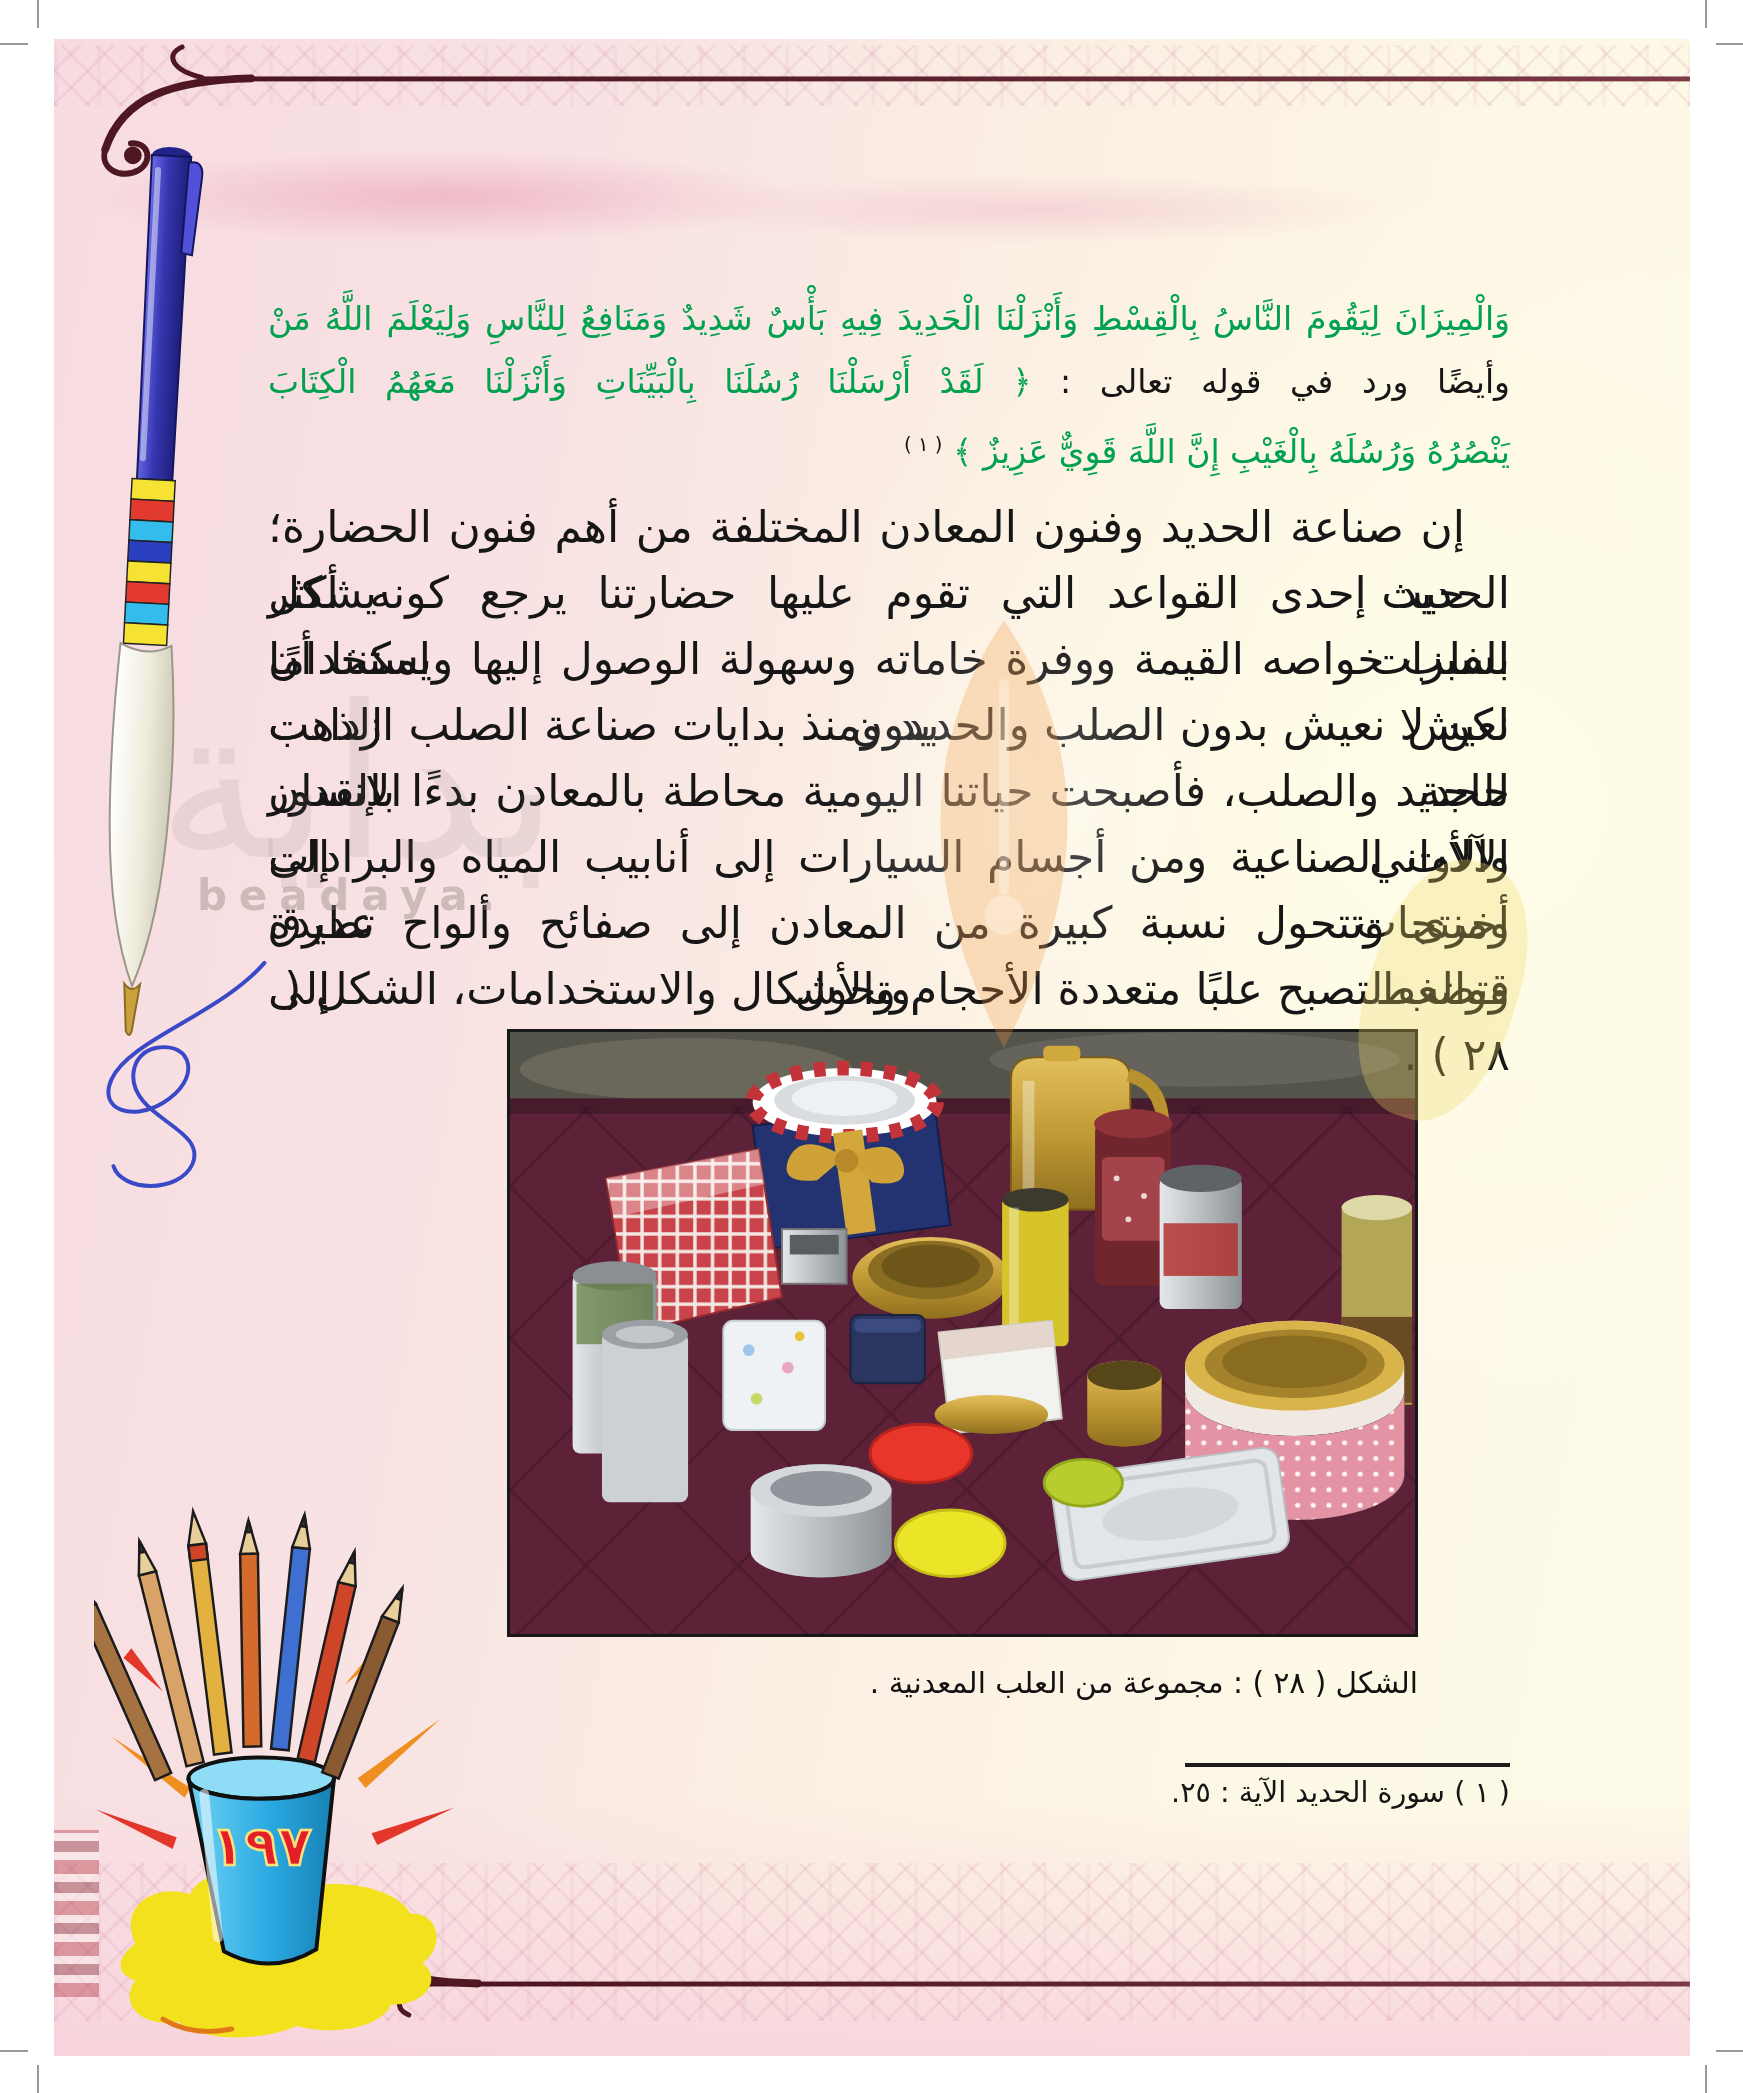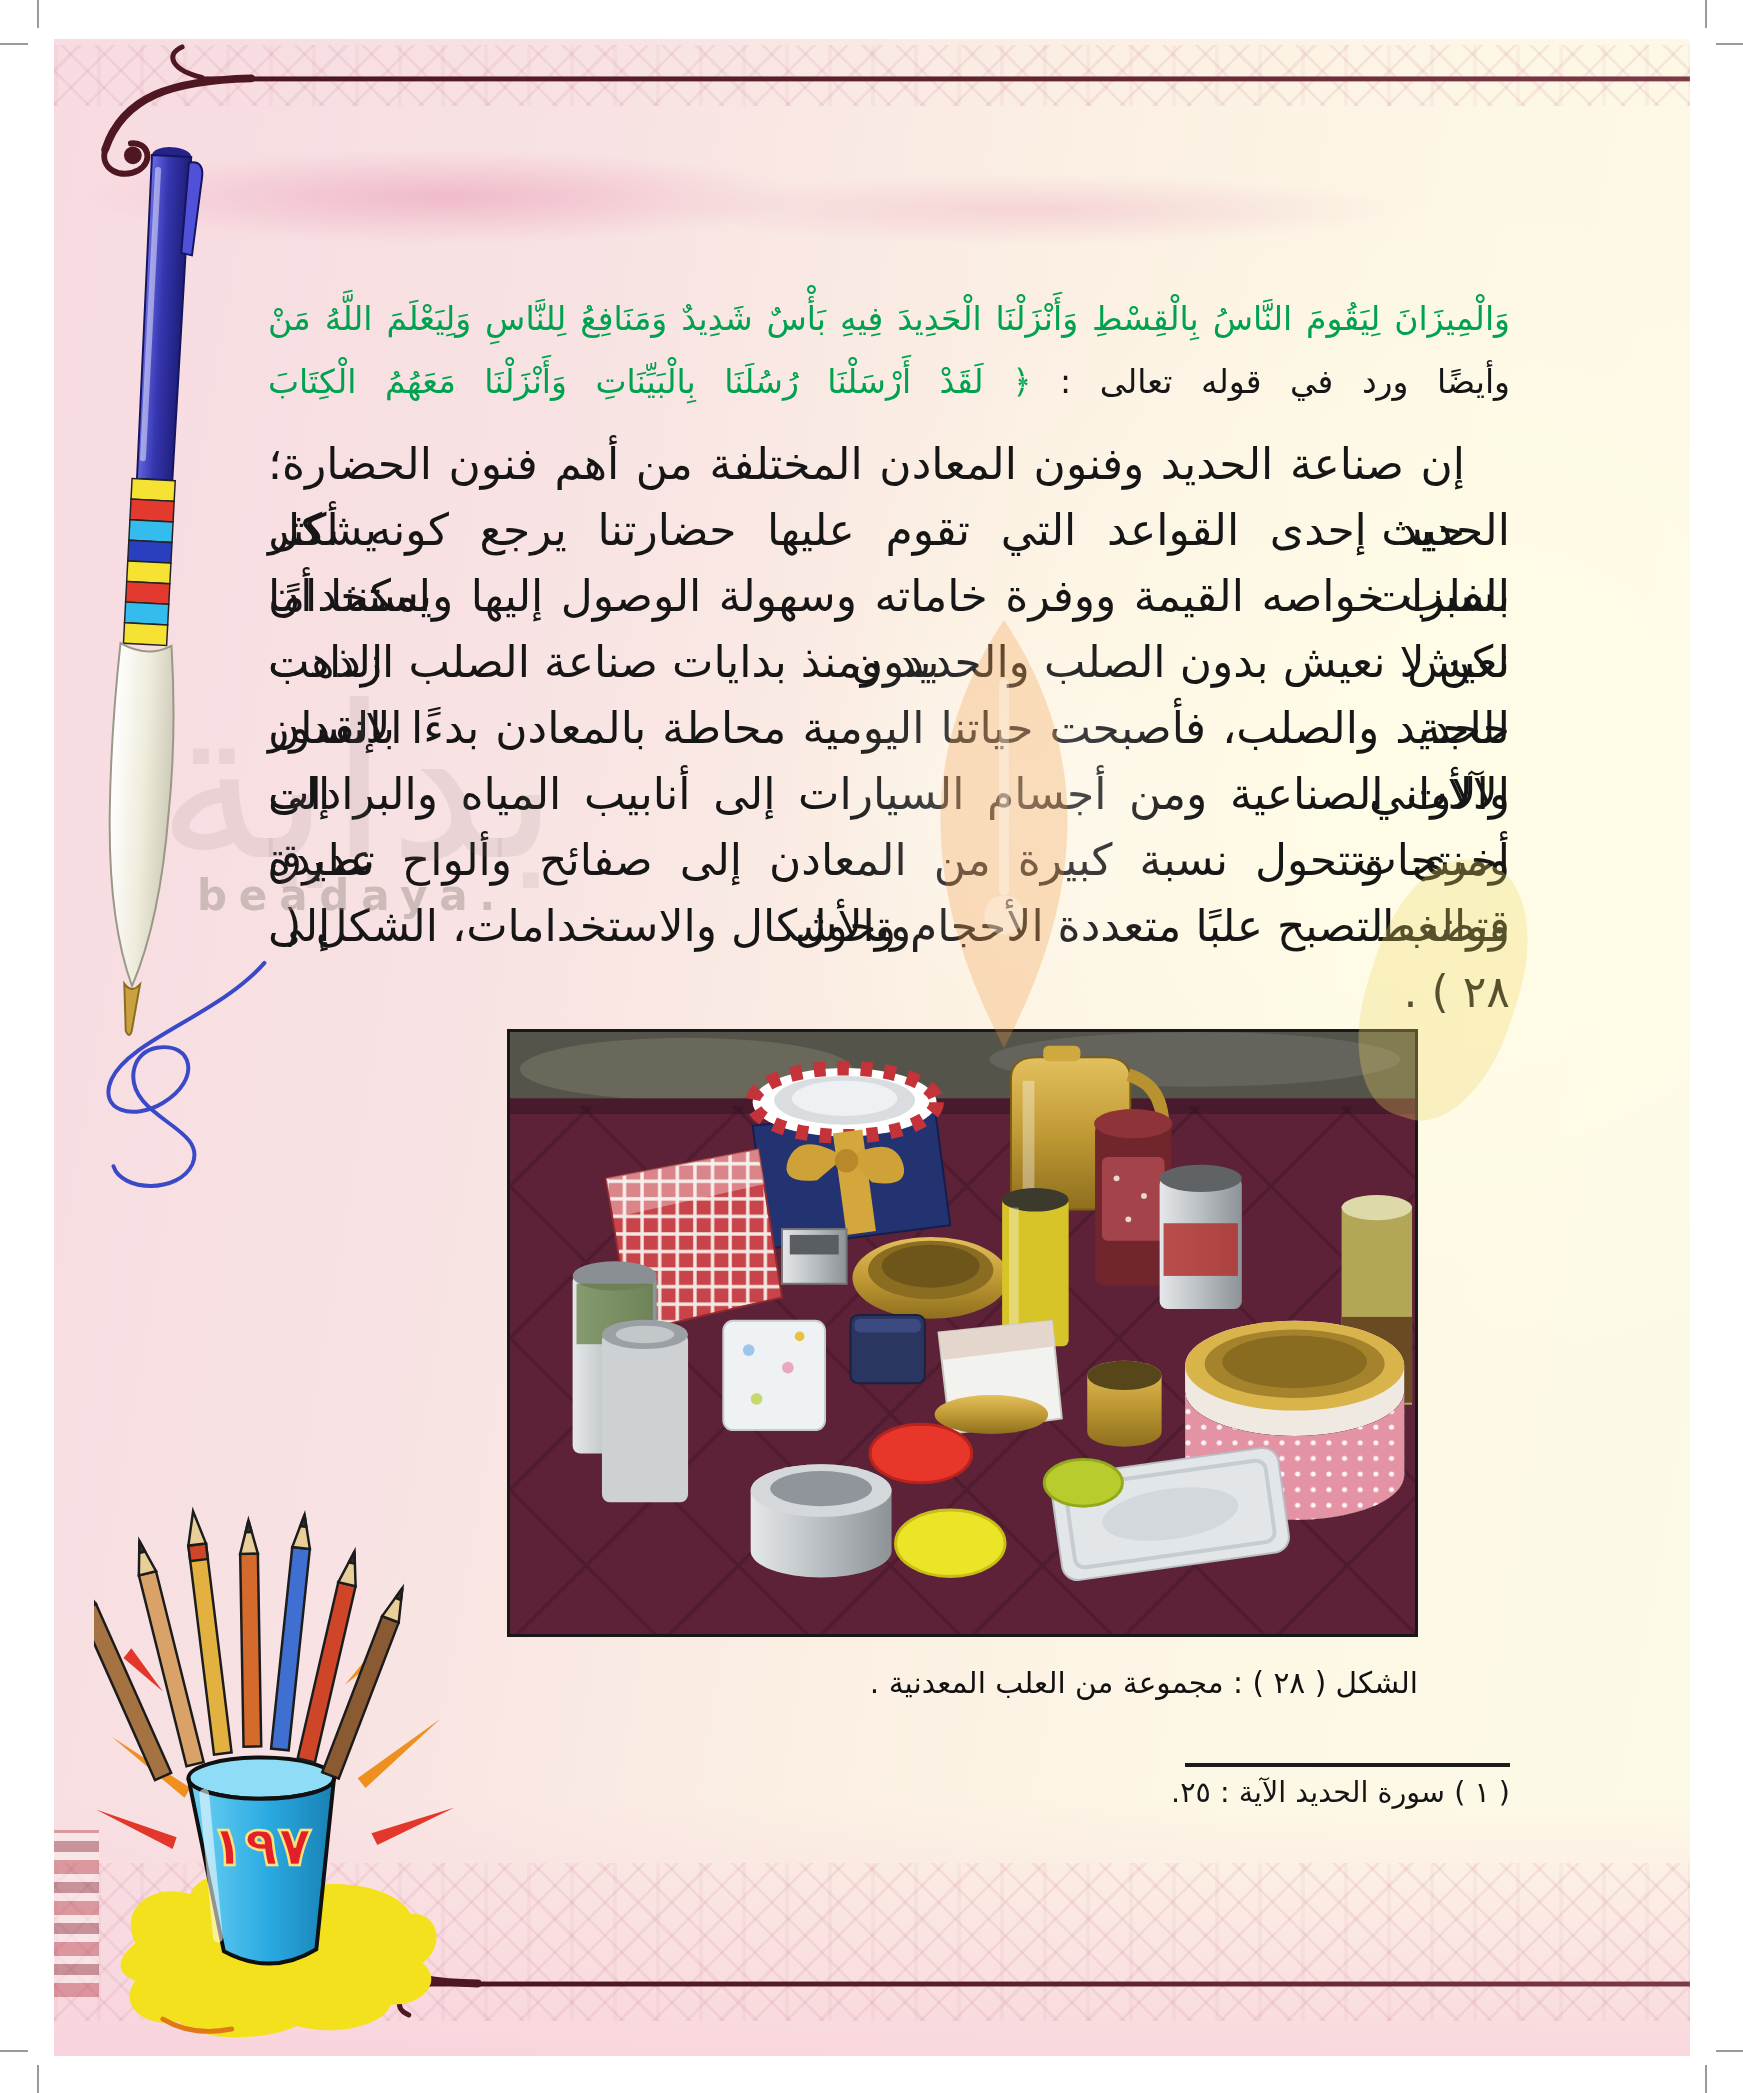--- a/index.html
+++ b/index.html
@@ -175,20 +175,25 @@
   <div class="wm-arabic">بداية</div>
   <div class="wm-text">beadaya.</div>
 
   <div class="text-col">
     <div class="vline j green">وَالْمِيزَانَ لِيَقُومَ النَّاسُ بِالْقِسْطِ وَأَنْزَلْنَا الْحَدِيدَ فِيهِ بَأْسٌ شَدِيدٌ وَمَنَافِعُ لِلنَّاسِ وَلِيَعْلَمَ اللَّهُ مَنْ</div>
     <div class="vline j">
       <span class="black">وأيضًا ورد في قوله تعالى :</span>
       <span class="green">﴿</span>
       <span class="green">لَقَدْ أَرْسَلْنَا رُسُلَنَا بِالْبَيِّنَاتِ وَأَنْزَلْنَا مَعَهُمُ الْكِتَابَ</span>
     </div>
+    <div class="vline">
+      <span class="green">يَنْصُرُهُ وَرُسُلَهُ بِالْغَيْبِ إِنَّ اللَّهَ قَوِيٌّ عَزِيزٌ</span>
+      <span class="green">﴾</span>
+      <sup class="ref">( ١ )</sup>
+    </div>
 
     <div class="body-block">
       <div class="bline j indent">إن صناعة الحديد وفنون المعادن المختلفة من أهم فنون الحضارة؛ حيث يشكل</div>
       <div class="bline j">الحديد إحدى القواعد التي تقوم عليها حضارتنا يرجع كونه أكثر الفلزات استخدامًا</div>
       <div class="bline j">بسبب خواصه القيمة ووفرة خاماته وسهولة الوصول إليها ويمكننا أن نعيش بدون الذهب</div>
       <div class="bline j">لكن لا نعيش بدون الصلب والحديد ومنذ بدايات صناعة الصلب ازدادت حاجة الإنسان</div>
       <div class="bline j">للحديد والصلب، فأصبحت حياتنا اليومية محاطة بالمعادن بدءًا بالقدور والأواني إلى</div>
       <div class="bline j">الآلات الصناعية ومن أجسام السيارات إلى أنابيب المياه والبرادات ومنتجات عديدة</div>
       <div class="bline j">أخرى وتتحول نسبة كبيرة من المعادن إلى صفائح وألواح تطرق وتضغط وتحول إلى</div>
       <div class="bline last">قوالب لتصبح علبًا متعددة الأحجام والأشكال والاستخدامات، الشكل ( ٢٨ ) .</div>

